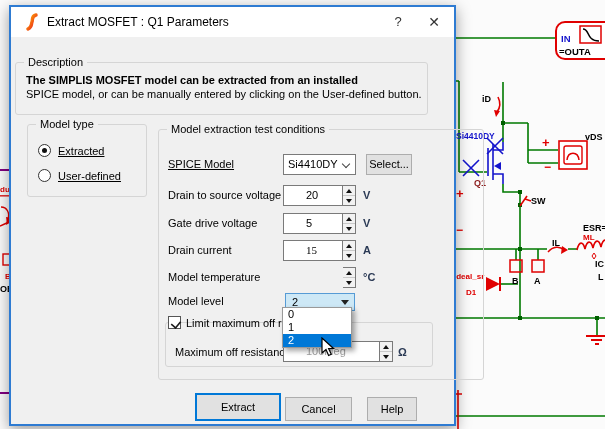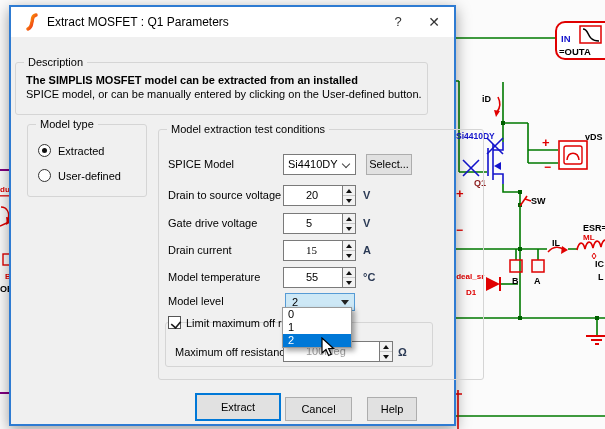--- a/index.html
+++ b/index.html
@@ -27,21 +27,21 @@
               font-size:11px; line-height:14px; white-space:nowrap; }
 
   .desc-line { position:absolute; left:10px; white-space:nowrap; font-size:11px; }
 
   
   .radio-row { position:absolute; left:10px; height:14px; }
   .radio { position:absolute; left:0; top:0; width:13px; height:13px; border:1px solid #333;
            border-radius:50%; background:#fff; }
   .radio.sel::after { content:""; position:absolute; left:3px; top:3px; width:5px; height:5px;
                       border-radius:50%; background:#111; }
-  .radio-label { position:absolute; left:20px; top:0; line-height:14px; white-space:nowrap; }
+  .radio-label { position:absolute; left:20px; top:0; line-height:14px; white-space:nowrap;text-decoration:underline; }
 
   .flabel { position:absolute; white-space:nowrap; line-height:14px; }
   .edit { position:absolute; height:21px; background:#fff; border:1px solid #7a7a7a;
           line-height:19px; padding-left:22px; font-size:11px; }
   .edit.gray { color:#9e9e9e; }
   .unit { position:absolute; font-weight:bold; color:#2b3a55; line-height:14px; }
 
   
   .spin { position:absolute; width:13px; height:21px; border:1px solid #7a7a7a; border-left:none;
           background:#f2f2f2; display:flex; flex-direction:column; }
@@ -235,21 +235,21 @@
     </div>
     <div class="radio-row" style="top:44px;">
       <span class="radio"></span>
       <span class="radio-label">User-defined</span>
     </div>
   </div>
 
   <div class="group" style="left:147px; top:122px; width:326px; height:251px;">
     <span class="gb-label">Model extraction test conditions</span>
 
-    <div class="flabel" style="left:9px; top:27px;">SPICE Model</div>
+    <div class="flabel" style="left:9px; top:27px;text-decoration:underline;">SPICE Model</div>
     <div class="combo" style="left:124px; top:24px; width:73px;">
       <span>Si4410DY</span>
       <span class="chev"></span>
     </div>
     <div class="btn" style="left:207px; top:24px; width:46px; height:21px; line-height:19px;">Select...</div>
 
     <div class="flabel" style="left:9px; top:58px;">Drain to source voltage</div>
     <div class="edit" style="left:124px; top:55px; width:60px;">20</div>
     <div class="spin" style="left:184px; top:55px;">
       <div>
@@ -279,21 +279,20 @@
       <div>
             <span class="tri-up"></span>
           </div>
       <div>
             <span class="tri-dn"></span>
           </div>
     </div>
     <div class="unit" style="left:204px; top:113px;">A</div>
 
     <div class="flabel" style="left:9px; top:140px;">Model temperature</div>
-    <div class="edit" style="left:124px; top:137px; width:60px;">55</div>
     <div class="spin" style="left:184px; top:137px;">
       <div>
             <span class="tri-up"></span>
           </div>
       <div>
             <span class="tri-dn"></span>
           </div>
     </div>
     <div class="unit" style="left:204px; top:140px;">°C</div>
 

